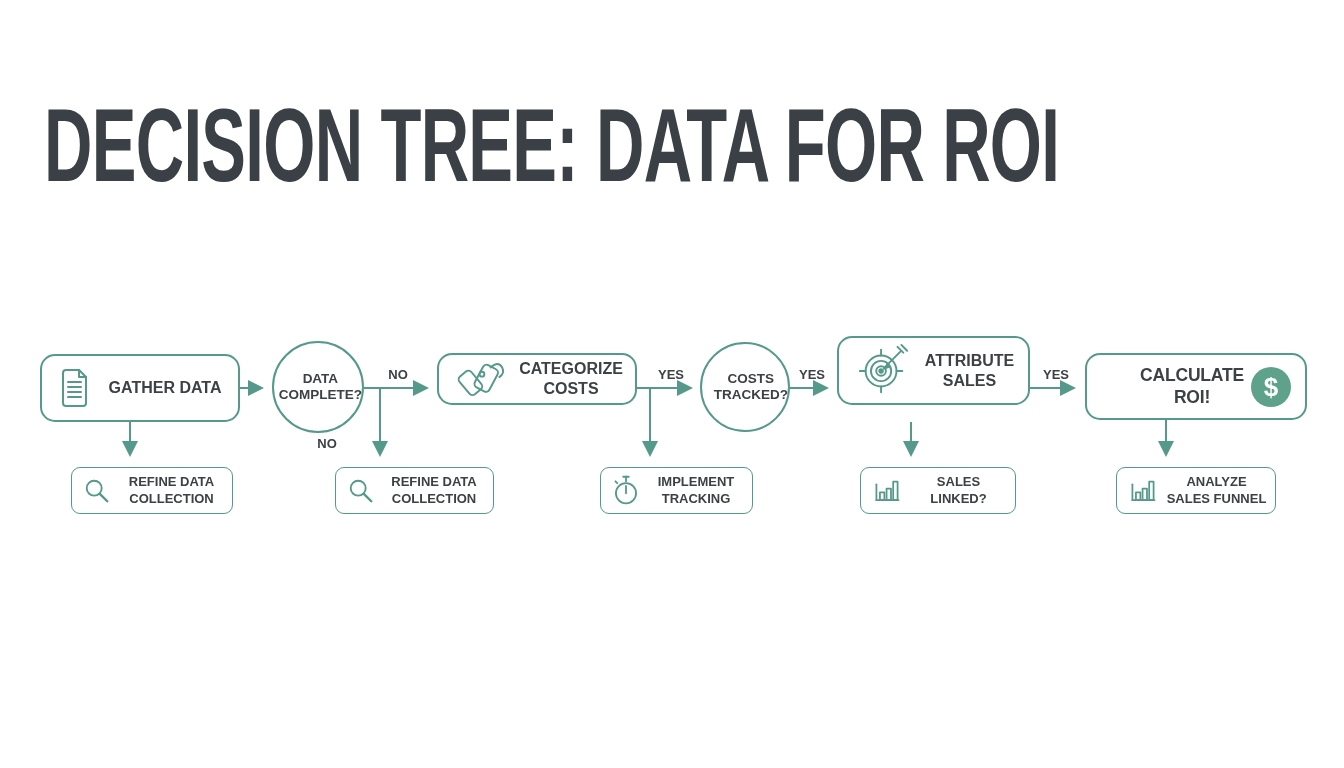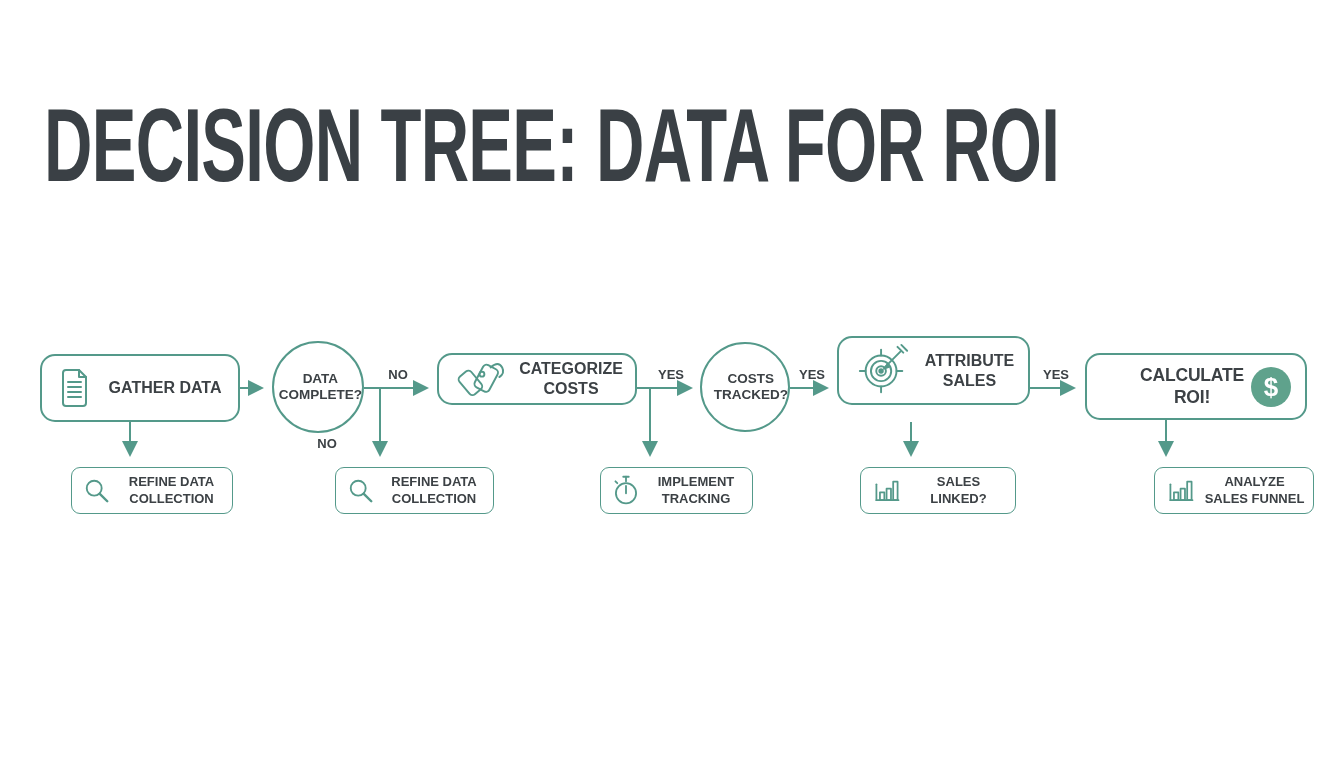--- a/index.html
+++ b/index.html
@@ -183,21 +183,21 @@
         <line x1="5" y1="26" x2="30" y2="26"></line>
         <rect x="9" y="17" width="5" height="9"></rect>
         <rect x="16.5" y="13" width="5" height="13"></rect>
         <rect x="24" y="5" width="5" height="21"></rect>
       </svg>
     </span>
     <span class="label">SALES
 LINKED?</span>
   </div>
 
-  <div class="node small" style="left:1126px; top:467px; width:160px; height:47px;">
+  <div class="node small" style="left:1088px; top:467px; width:160px; height:47px;">
     <span class="icon">
       <svg width="30" height="27" viewBox="0 0 34 30">
         <line x1="5" y1="8" x2="5" y2="26"></line>
         <line x1="5" y1="26" x2="30" y2="26"></line>
         <rect x="9" y="17" width="5" height="9"></rect>
         <rect x="16.5" y="13" width="5" height="13"></rect>
         <rect x="24" y="5" width="5" height="21"></rect>
       </svg>
     </span>
     <span class="label">ANALYZE

